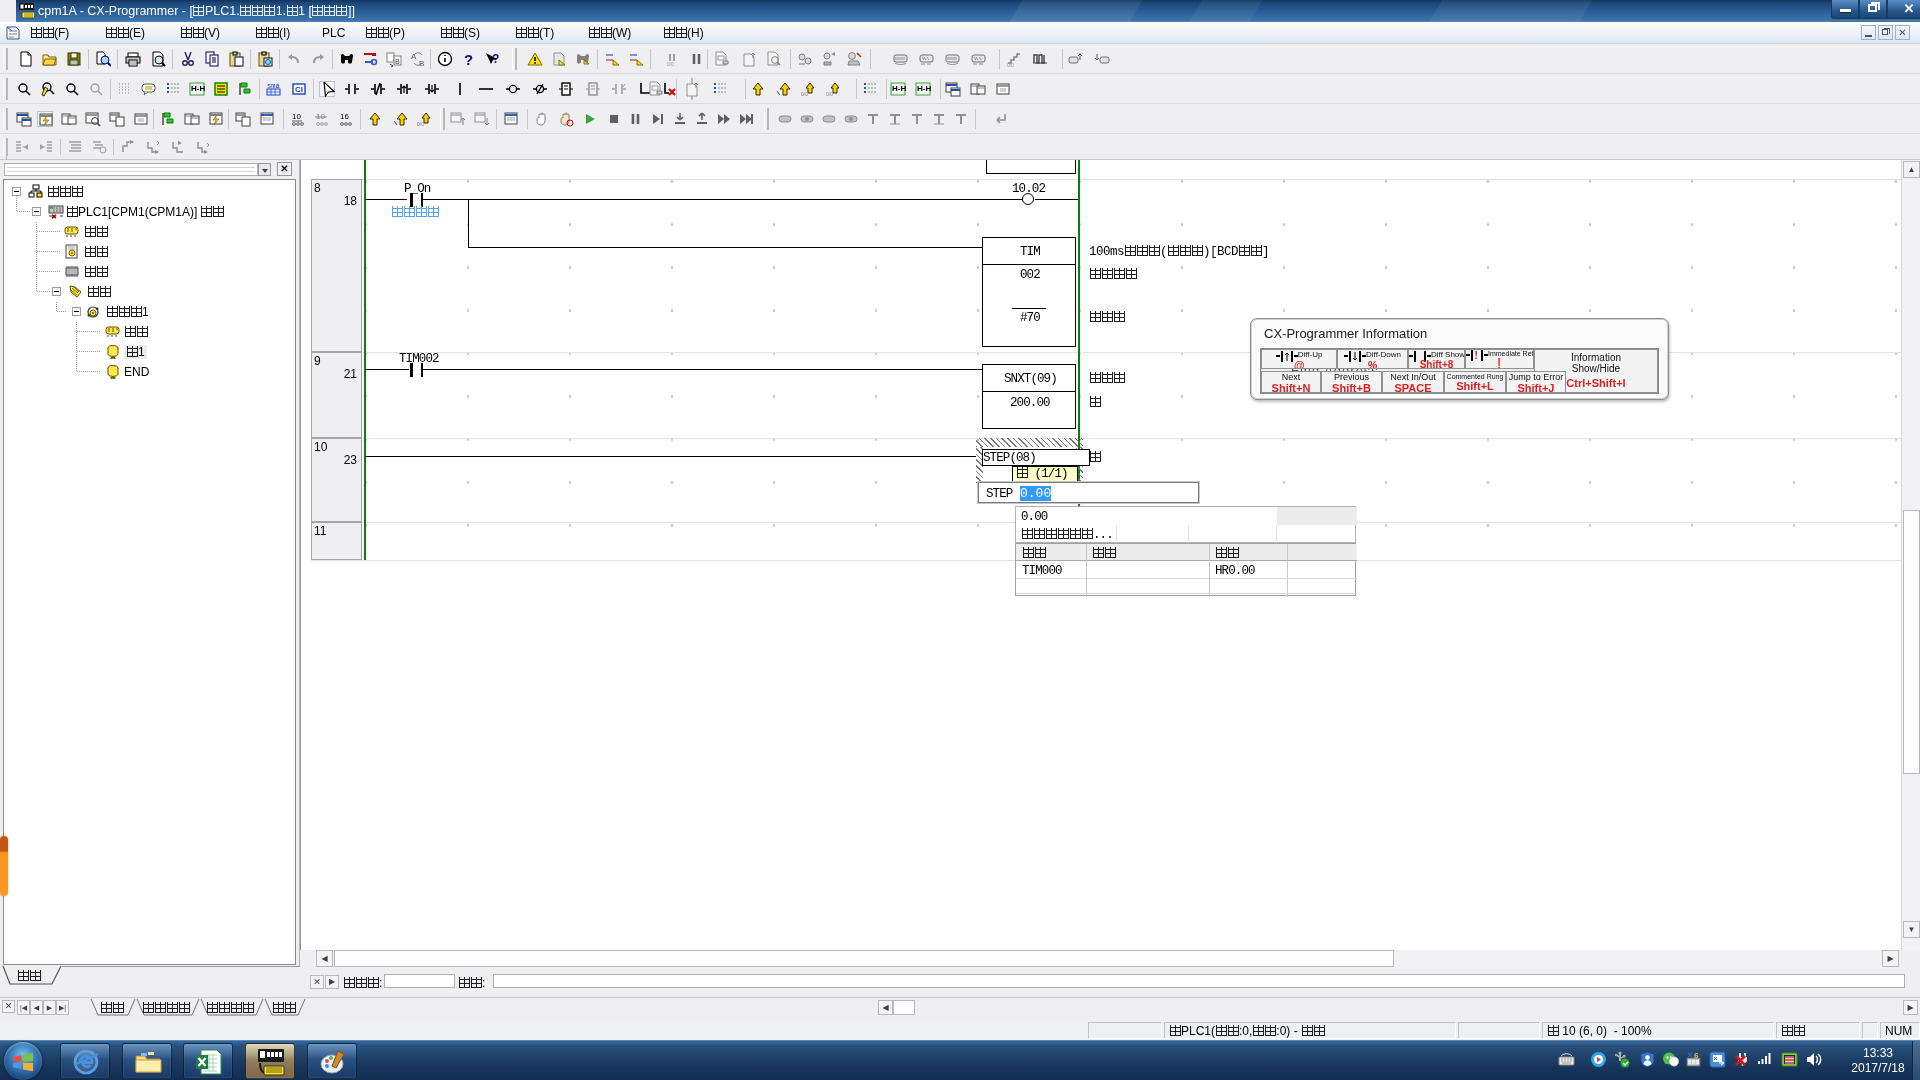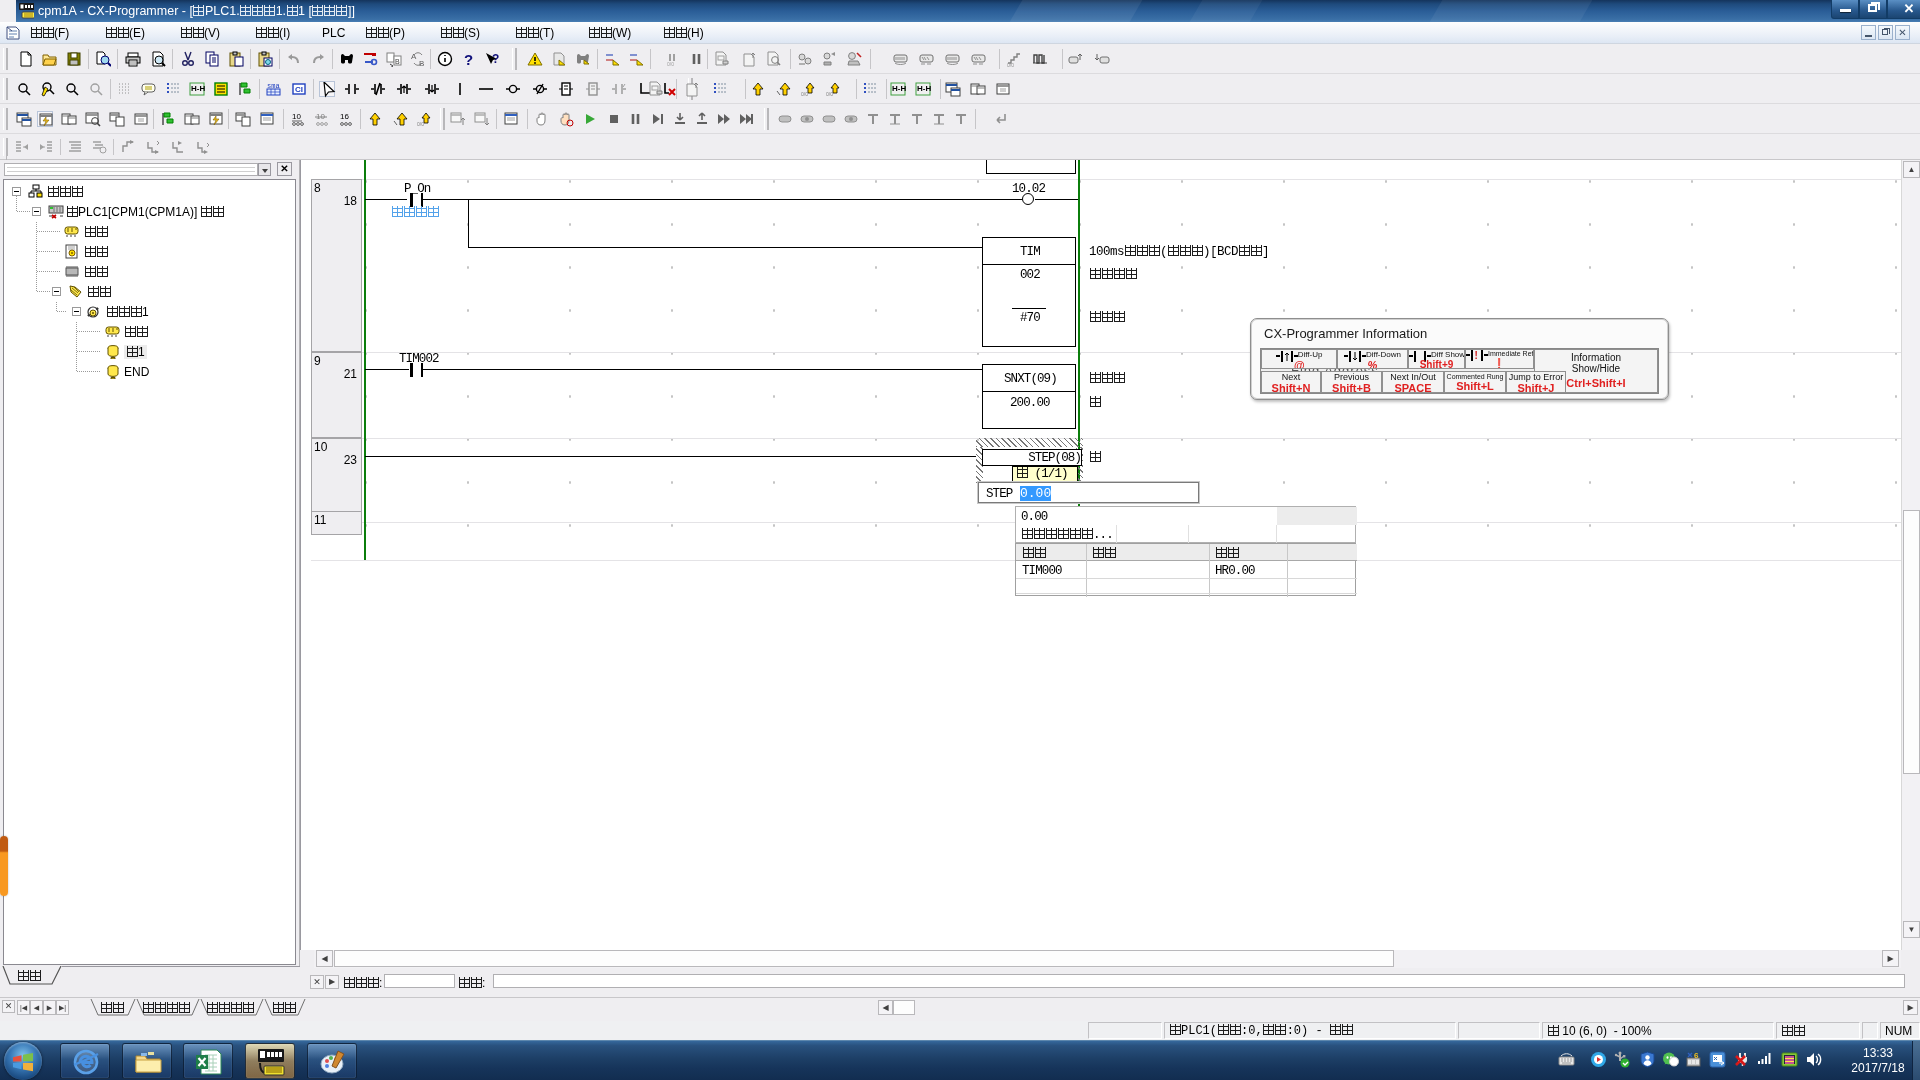--- a/index.html
+++ b/index.html
@@ -1109,21 +1109,21 @@
       <div style="position:absolute;right:4px;top:14px">18</div>
     </div>
 <div class="mcell" style="top:192px;height:86px">
       <div style="position:absolute;left:2px;top:1px">9</div>
       <div style="position:absolute;right:4px;top:14px">21</div>
     </div>
 <div class="mcell" style="top:278px;height:84px">
       <div style="position:absolute;left:2px;top:1px">10</div>
       <div style="position:absolute;right:4px;top:14px">23</div>
     </div>
-<div class="mcell" style="top:351px;height:24px">
+<div class="mcell" style="top:362px;height:38px">
       <div style="position:absolute;left:2px;top:1px">11</div>
     </div>
 <div class="grail" style="left:63px;top:0;height:400px"></div>
 <div class="grail" style="left:777px;top:0;height:400px"></div>
 <div class="lbox" style="left:685px;top:-2px;width:90px;height:16px;"></div>
 <div class="wire" style="left:64px;top:39px;width:42px;height:1px"></div>
 <div class="wire" style="left:122px;top:39px;width:599px;height:1px"></div>
 <div class="wire" style="left:734px;top:39px;width:43px;height:1px"></div>
 <div class="wire" style="left:109px;top:33px;width:2.5px;height:14px"></div>
 <div class="wire" style="left:119.5px;top:33px;width:2.5px;height:14px"></div>
@@ -1150,21 +1150,21 @@
 <div class="lbox" style="left:681px;top:204px;width:94px;height:65px"></div>
 <div class="wire" style="left:681px;top:231px;width:94px;height:1px"></div>
 <div class="lad" style="left:703px;top:212px">SNXT(09)</div>
 <div class="lad" style="left:709px;top:236px">200.00</div>
 <div class="ann" style="left:788px;top:212px"><i class="cj"></i><i class="cj"></i><i class="cj"></i></div>
 <div class="ann" style="left:788px;top:236px"><i class="cj"></i></div>
 <div class="wire" style="left:64px;top:296px;width:611px;height:1px"></div>
 <div class="abs" style="left:675px;top:278px;width:107px;height:9px;background-image:repeating-linear-gradient(45deg,#777 0 1px,transparent 1px 4px);"></div>
 <div class="abs" style="left:675px;top:287px;width:7px;height:36px;background-image:repeating-linear-gradient(45deg,#777 0 1px,transparent 1px 4px);"></div>
 <div class="abs" style="left:775px;top:287px;width:7px;height:36px;background-image:repeating-linear-gradient(45deg,#777 0 1px,transparent 1px 4px);"></div>
-<div class="lbox" style="left:681px;top:289px;width:100px;height:17px;text-align:right"><span class="mono" style="font-size:12.5px;letter-spacing:-.9px">STEP(08)</span></div>
+<div class="lbox" style="left:681px;top:289px;width:108px;height:17px;text-align:left"><span class="mono" style="font-size:12.5px;letter-spacing:-.9px">STEP(08)</span></div>
 <div class="ann" style="left:788px;top:291px"><i class="cj"></i></div>
 <div class="abs mono" style="left:711px;top:306px;width:66px;height:16px;background:#ffffcc;border:1px solid #000;font-size:12.5px;letter-spacing:-.9px;padding:0 3px;white-space:nowrap;"><i class="cj"></i> (1/1)</div>
 <div class="abs" style="left:677px;top:322px;width:221px;height:21px;background:#fff;border:1px solid #7a7a7a;box-shadow:0 0 0 1px #c8c8c8;">
       <span class="mono" style="position:absolute;left:7px;top:4px;font-size:12.5px;letter-spacing:-.9px">STEP</span>
       <span class="mono" style="position:absolute;left:41px;top:3px;font-size:13px;background:#3399ff;color:#fff">0.00</span>
     </div>
 <div class="abs" style="left:714px;top:346px;width:341px;height:37px;background:#fff;border:1px solid #b0b0b0;">
       <div style="position:absolute;left:261px;top:0;width:80px;height:18px;background:#ececec;"></div>
       <div class="mono" style="position:absolute;left:5px;top:3px;font-size:12.5px;letter-spacing:-.9px">0.00</div>
       <div class="mono" style="position:absolute;left:5px;top:21px;font-size:12.5px;letter-spacing:-.9px"><i class="cj"></i><i class="cj"></i><i class="cj"></i><i class="cj"></i><i class="cj"></i><i class="cj"></i>...</div>
@@ -1192,21 +1192,21 @@
 <div class="cell" style="left:0px;top:0px;width:76px;height:20px;z-index:2;overflow:hidden"><span style="white-space:nowrap"><svg width="22" height="11" viewBox="0 0 22 11" style="vertical-align:-2px">
               <path d="M0 5h4M18 5h4M6 0v11M16 0v11" stroke="#000" stroke-width="2"></path>
               <path d="M11 10V2m0 0L9 4m2-2l2 2" stroke="#000" fill="none"></path>
             </svg><span style="font-size:8px;vertical-align:3px">Diff-Up</span></span><div class="red" style="font-size:11px;font-style:italic;margin-top:-3px">@</div></div>
 <div class="cell" style="left:76px;top:0px;width:71px;height:20px;z-index:2;overflow:hidden"><span style="white-space:nowrap"><svg width="22" height="11" viewBox="0 0 22 11" style="vertical-align:-2px">
               <path d="M0 5h4M18 5h4M6 0v11M16 0v11" stroke="#000" stroke-width="2"></path>
               <path d="M11 1v8m0 0L9 7m2 2l2-2" stroke="#000" fill="none"></path>
             </svg><span style="font-size:8px;vertical-align:3px">Diff-Down</span></span><div class="red" style="font-size:11px;font-style:italic;margin-top:-3px">%</div></div>
 <div class="cell" style="left:147px;top:0px;width:57px;height:20px;z-index:2;overflow:hidden"><span style="white-space:nowrap"><svg width="22" height="11" viewBox="0 0 22 11" style="vertical-align:-2px">
               <path d="M0 5h4M18 5h22M6 0v11M16 0v11" stroke="#000" stroke-width="2"></path>
-            </svg><span style="font-size:8px;vertical-align:3px">Diff Show</span></span><div class="red" style="font-size:10px;margin-top:-3px">Shift+9</div></div>
+            </svg><span style="font-size:8px;vertical-align:3px">Diff Show</span></span><div class="red" style="font-size:10px;margin-top:-3px">Shift+8</div></div>
 <div class="cell" style="left:204px;top:0px;width:69px;height:20px;z-index:2;overflow:hidden"><span style="white-space:nowrap"><svg width="22" height="11" viewBox="0 0 22 11" style="vertical-align:-2px">
               <path d="M0 5h4M18 5h4M6 0v11M16 0v11" stroke="#000" stroke-width="2"></path>
               <text x="8.5" y="9" font-size="10" font-weight="bold" fill="#d02020">!</text>
             </svg><span style="font-size:7px;vertical-align:3px">Immediate Ref</span></span><div class="red" style="font-size:10px;margin-top:-3px">❗</div></div>
 <div class="cell" style="left:273px;top:0px;width:124px;height:44px;z-index:2;overflow:hidden">
           <div style="font-size:10px;margin-top:2px">Information<br>Show/Hide</div>
           <div class="red" style="font-size:11px;margin-top:3px">Ctrl+Shift+I</div>
         </div>
 <div class="cell" style="left:0px;top:22px;width:60px;height:22px;z-index:3;overflow:hidden">
           <div style="font-size:9px">Next</div>
@@ -1270,21 +1270,21 @@
 <span class="abs" style="left:264px;top:1px"><svg width="42" height="17" viewBox="0 0 42 17" style="">
         <path d="M1 0l7 16h26l7-16" fill="#efeef1" stroke="#707070"></path>
       </svg></span>
 <div class="abs" style="left:272px;top:3px;"><i class="cj"></i><i class="cj"></i></div>
 <div class="sbtn" style="left:878px;top:2px;width:15px;height:15px;font-size:8px;line-height:13px;">◀</div>
 <div class="sthumb" style="left:893px;top:2px;width:22px;height:15px;"></div>
 <div class="sbtn" style="left:1903px;top:2px;width:15px;height:15px;font-size:8px;line-height:13px;">▶</div>
 </div>
 <div id="statusbar" class="abs">
 <div class="scell" style="left:1088px;width:74px;"></div>
-<div class="scell" style="left:1164px;width:292px;font-family:Liberation Mono, monospace;"><i class="cj"></i>PLC1(<i class="cj"></i><i class="cj"></i>:0,<i class="cj"></i><i class="cj"></i>:0) - <i class="cj"></i><i class="cj"></i></div>
+<div class="scell" style="left:1164px;width:292px;"><i class="cj"></i>PLC1(<i class="cj"></i><i class="cj"></i>:0,<i class="cj"></i><i class="cj"></i>:0) - <i class="cj"></i><i class="cj"></i></div>
 <div class="scell" style="left:1458px;width:82px;"></div>
 <div class="scell" style="left:1542px;width:232px;"><i class="cj"></i> 10 (6, 0)&nbsp;&nbsp;- 100%</div>
 <div class="scell" style="left:1776px;width:84px;"><i class="cj"></i><i class="cj"></i></div>
 <div class="scell" style="left:1862px;width:16px;"></div>
 <div class="scell" style="left:1880px;width:40px;">NUM</div>
 </div>
 <div id="taskbar" class="abs">
 <div class="abs" style="left:4px;top:1px;width:38px;height:38px;border-radius:50%;background:radial-gradient(circle at 50% 35%,#7ec0ea 0%,#3a7ab8 40%,#1a4a80 75%,#123a68 100%);box-shadow:0 0 3px rgba(0,0,0,.6), 0 1px 2px rgba(255,255,255,.4) inset;"></div>
 <div class="abs" style="left:12px;top:10px;width:22px;height:22px;"><svg width="22" height="22" viewBox="0 0 22 22" style="">
         <path d="M1 6.2l8.5-2v6.3H1z" fill="#e8503c"></path>

